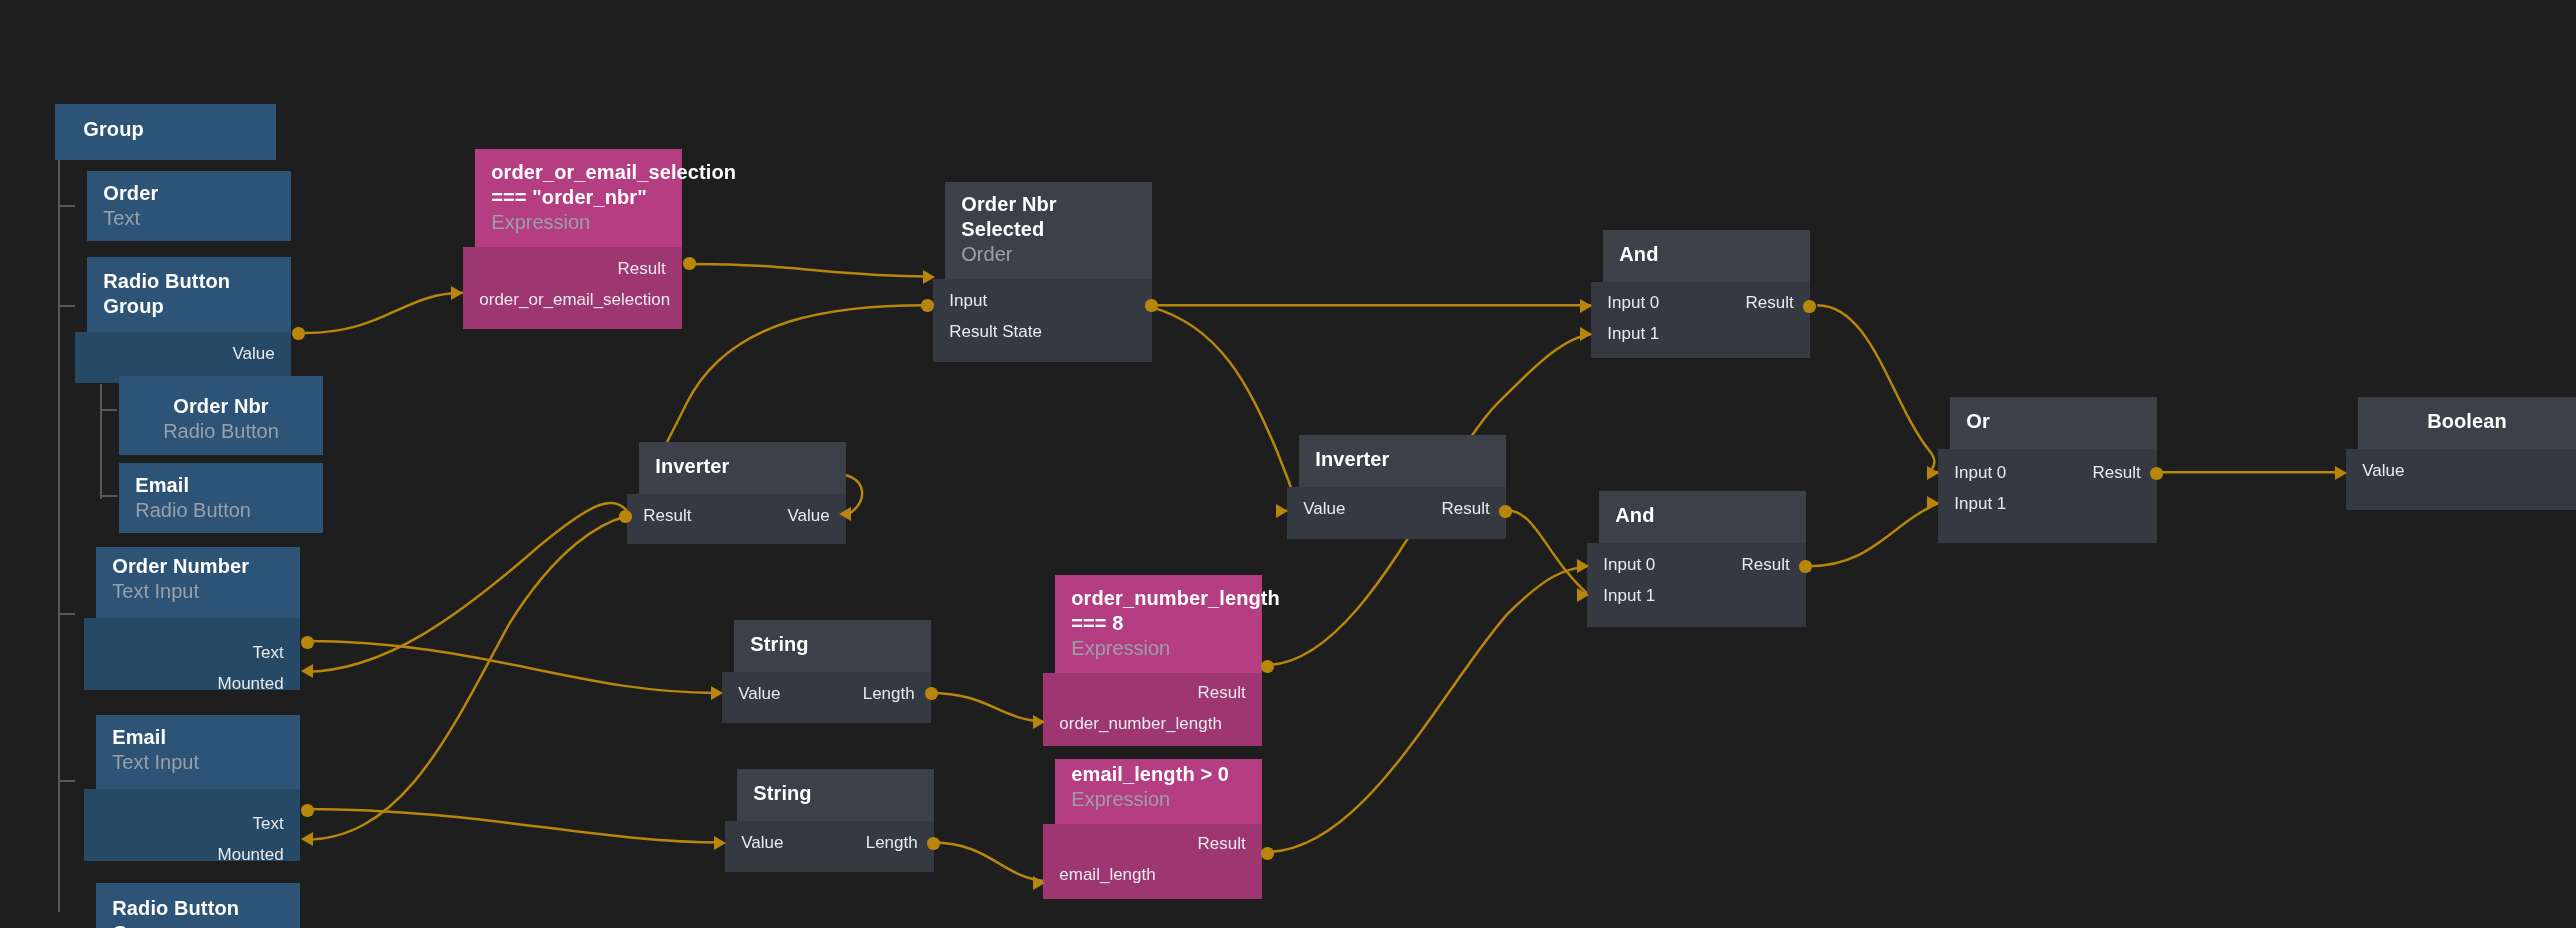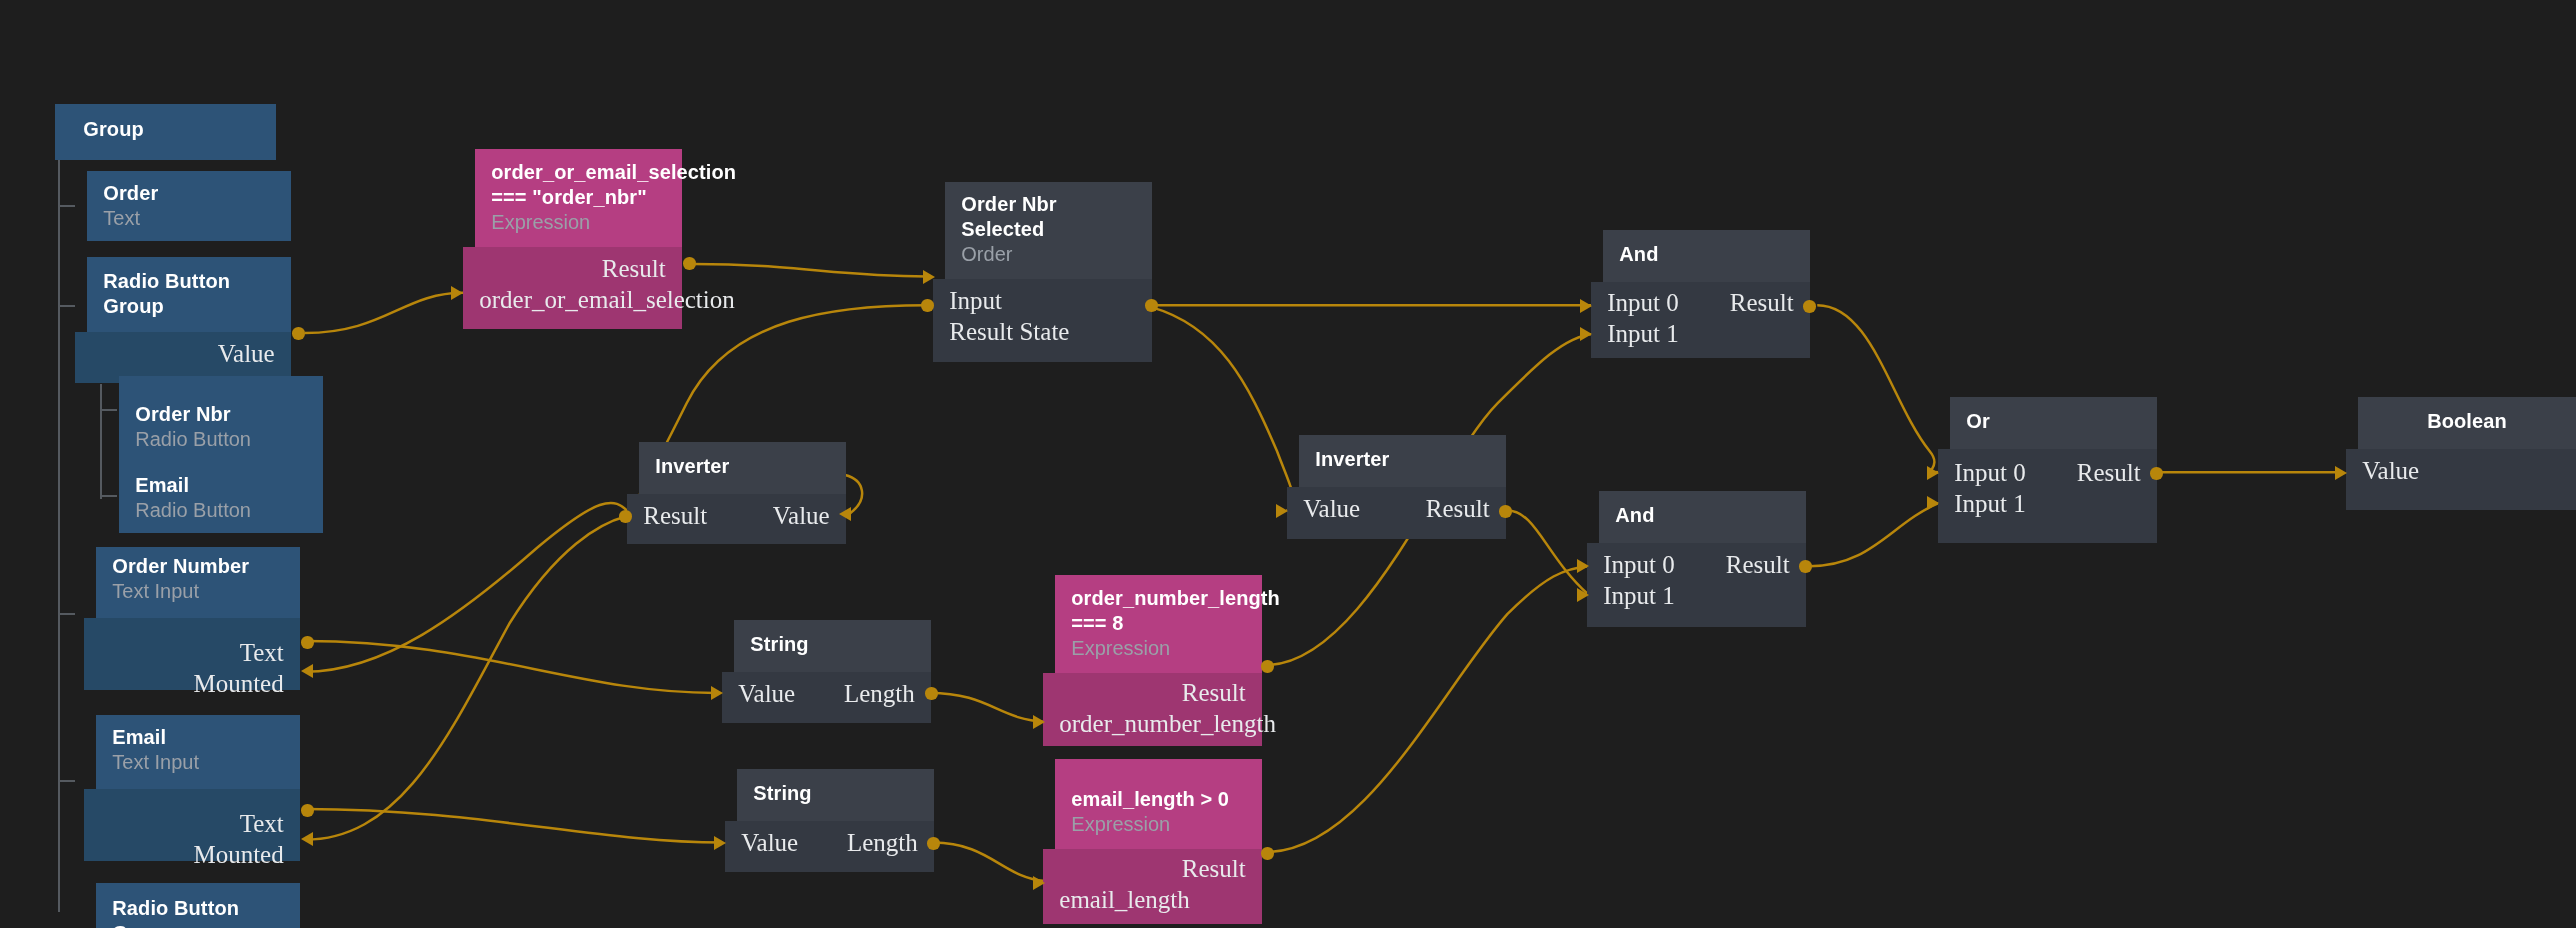--- a/index.html
+++ b/index.html
@@ -55,25 +55,24 @@
     padding: 7.7px 0 13.4px 0;
   }
   .port-row {
     position: relative;
     height: 31px;
     display: flex;
     align-items: center;
     box-sizing: border-box;
   }
   .port-label {
-    font-size: 25px;
+    font-size: 17px;
     color: #e8eaec;
     line-height: 31px;
     white-space: nowrap;
-    font-family: Liberation Serif, serif;
   }
   .port-in {
     padding-left: 16.3px;
     text-align: left;
   }
   .port-out {
     position: absolute;
     right: 16.3px;
     top: 0;
     text-align: right;
@@ -193,21 +192,21 @@
     </div>
     <div class="node-body" style="height:51px; padding-top:5.8px;">
       <div class="port-row">
         <span class="port-label port-out">Value</span>
       </div>
     </div>
   </div>
   <div class="dot" style="left:292px; top:327px;"></div>
 
   <div class="node n-blue" style="left:107px; top:376px; width:216px; height:65px;">
-    <div class="node-header" style="padding-top:26px;">
+    <div class="node-header" style="padding-top:18px;text-align:center;">
       <div class="node-title">Order Nbr</div>
       <div class="node-subtitle">Radio Button</div>
     </div>
   </div>
 
   <div class="node n-blue" style="left:107px; top:463px; width:216px; height:65px;">
     <div class="node-header" style="padding-top:9.6px;">
       <div class="node-title">Email</div>
       <div class="node-subtitle">Radio Button</div>
     </div>
@@ -357,21 +356,21 @@
       </div>
       <div class="port-row">
         <span class="port-label port-in">order_number_length</span>
       </div>
     </div>
   </div>
   <div class="dot" style="left:1261px; top:660px;"></div>
   <div class="arrow" style="left:1033px; top:715px;"></div>
 
   <div class="node n-pink" style="left:1043px; top:759px; width:219px; height:153px;">
-    <div class="node-header" style="padding-top:28px; padding-bottom:13.4px;">
+    <div class="node-header" style="padding-top:3px; padding-bottom:13.4px;">
       <div class="node-title">email_length &gt; 0</div>
       <div class="node-subtitle">Expression</div>
     </div>
     <div class="node-body" style="height:75px; padding-top:3.8px;">
       <div class="port-row">
         <span class="port-label port-out">Result</span>
       </div>
       <div class="port-row">
         <span class="port-label port-in">email_length</span>
       </div>

